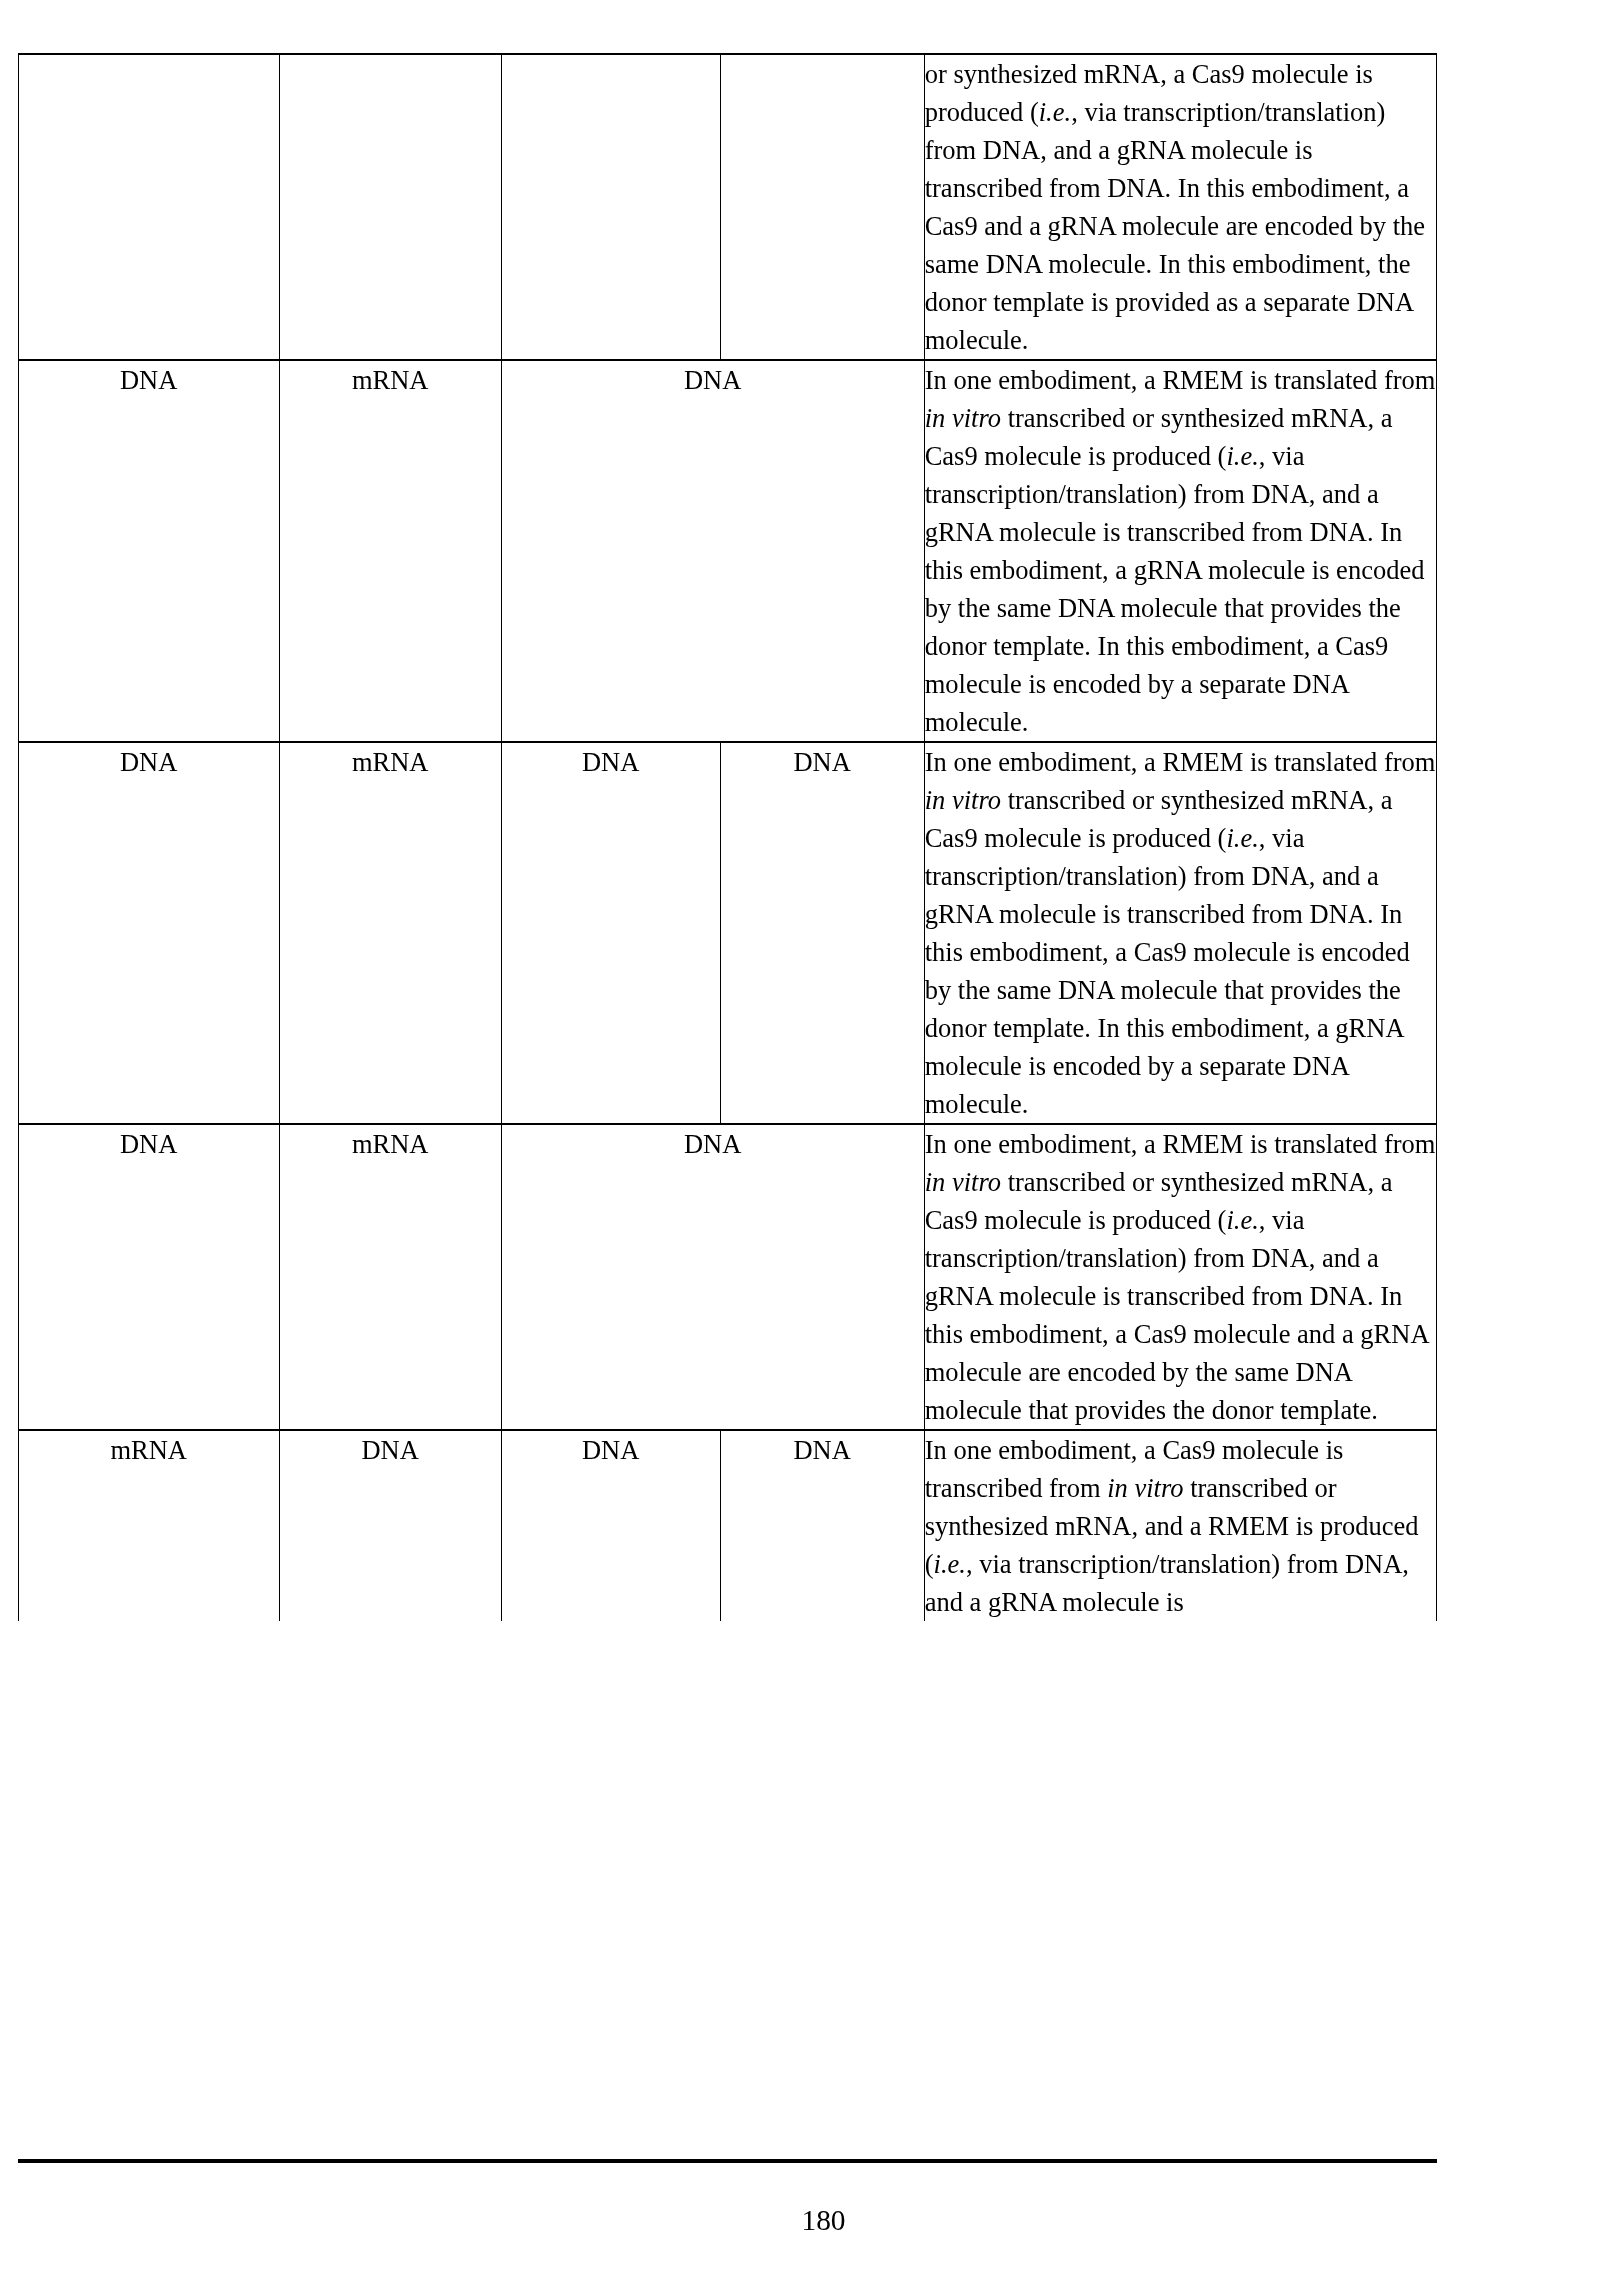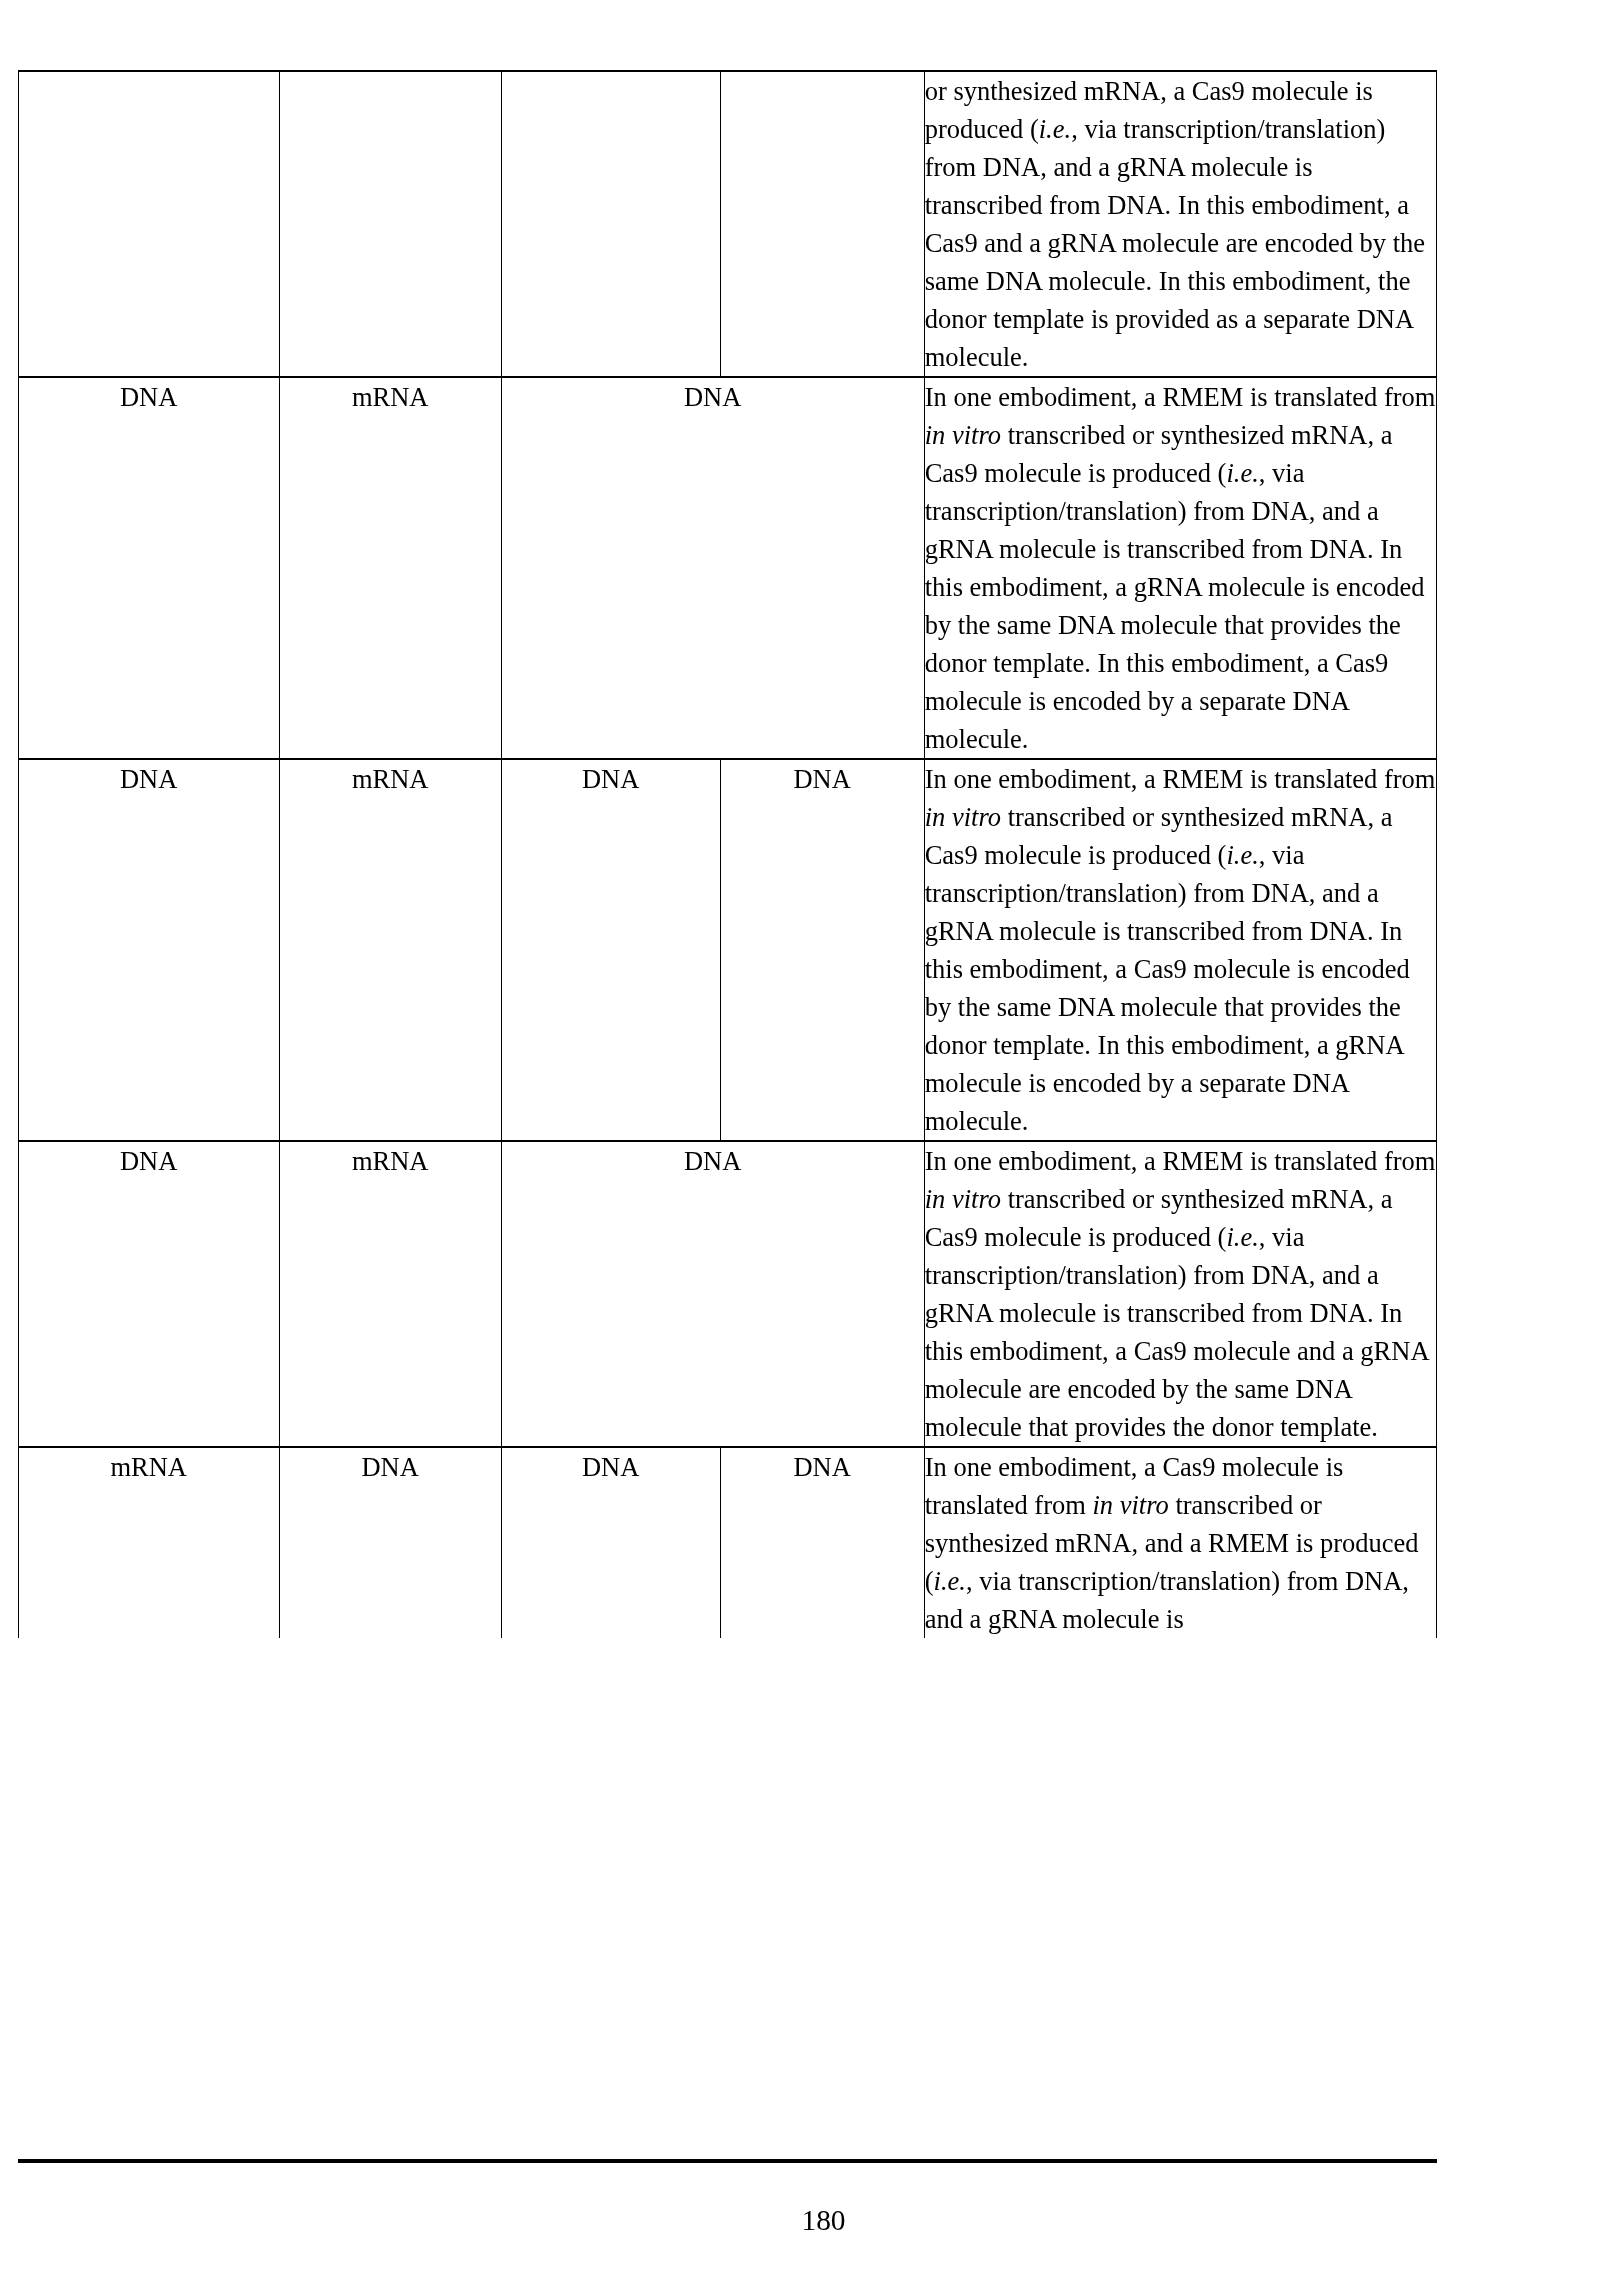--- a/index.html
+++ b/index.html
@@ -15,21 +15,21 @@
     background: #ffffff;
     font-family: "Liberation Serif", "DejaVu Serif", serif;
     color: #000000;
     overflow: hidden;
   }
 
   
   .patent-table {
     position: absolute;
     left: 17.7px;
-    top: 70px;
+    top: 53px;
     width: 1419px;
     border-collapse: collapse;
     table-layout: fixed;
   }
   .patent-table col.c1 { width: 261px; }
   .patent-table col.c2 { width: 222px; }
   .patent-table col.c3 { width: 219px; }
   .patent-table col.c4 { width: 204px; }
   .patent-table col.c5 { width: 512px; }
 
@@ -137,21 +137,21 @@
           <td class="desc-cell">
             <p><span>In one embodiment, a RMEM is translated from </span><i>in vitro</i><span> transcribed or synthesized mRNA, a Cas9 molecule is produced (</span><i>i.e.</i><span>, via transcription/translation) from DNA, and a gRNA molecule is transcribed from DNA.  In this embodiment, a Cas9 molecule and a gRNA molecule are encoded by the same DNA molecule that provides the donor template.</span></p>
           </td>
         </tr>
         <tr>
           <td class="label-cell">mRNA</td>
           <td class="label-cell">DNA</td>
           <td class="label-cell">DNA</td>
           <td class="label-cell">DNA</td>
           <td class="desc-cell">
-            <p><span>In one embodiment, a Cas9 molecule is translated from </span><i>in vitro</i><span> transcribed or synthesized mRNA, and a RMEM is produced (</span><i>i.e.</i><span>, via transcription/translation) from DNA, and a gRNA molecule is</span></p>
+            <p><span>In one embodiment, a Cas9 molecule is transcribed from </span><i>in vitro</i><span> transcribed or synthesized mRNA, and a RMEM is produced (</span><i>i.e.</i><span>, via transcription/translation) from DNA, and a gRNA molecule is</span></p>
           </td>
         </tr>
       </tbody>
   </table>
 
   <div class="table-bottom-rule"></div>
 
   <div class="page-number">180</div>
 
 </div>

